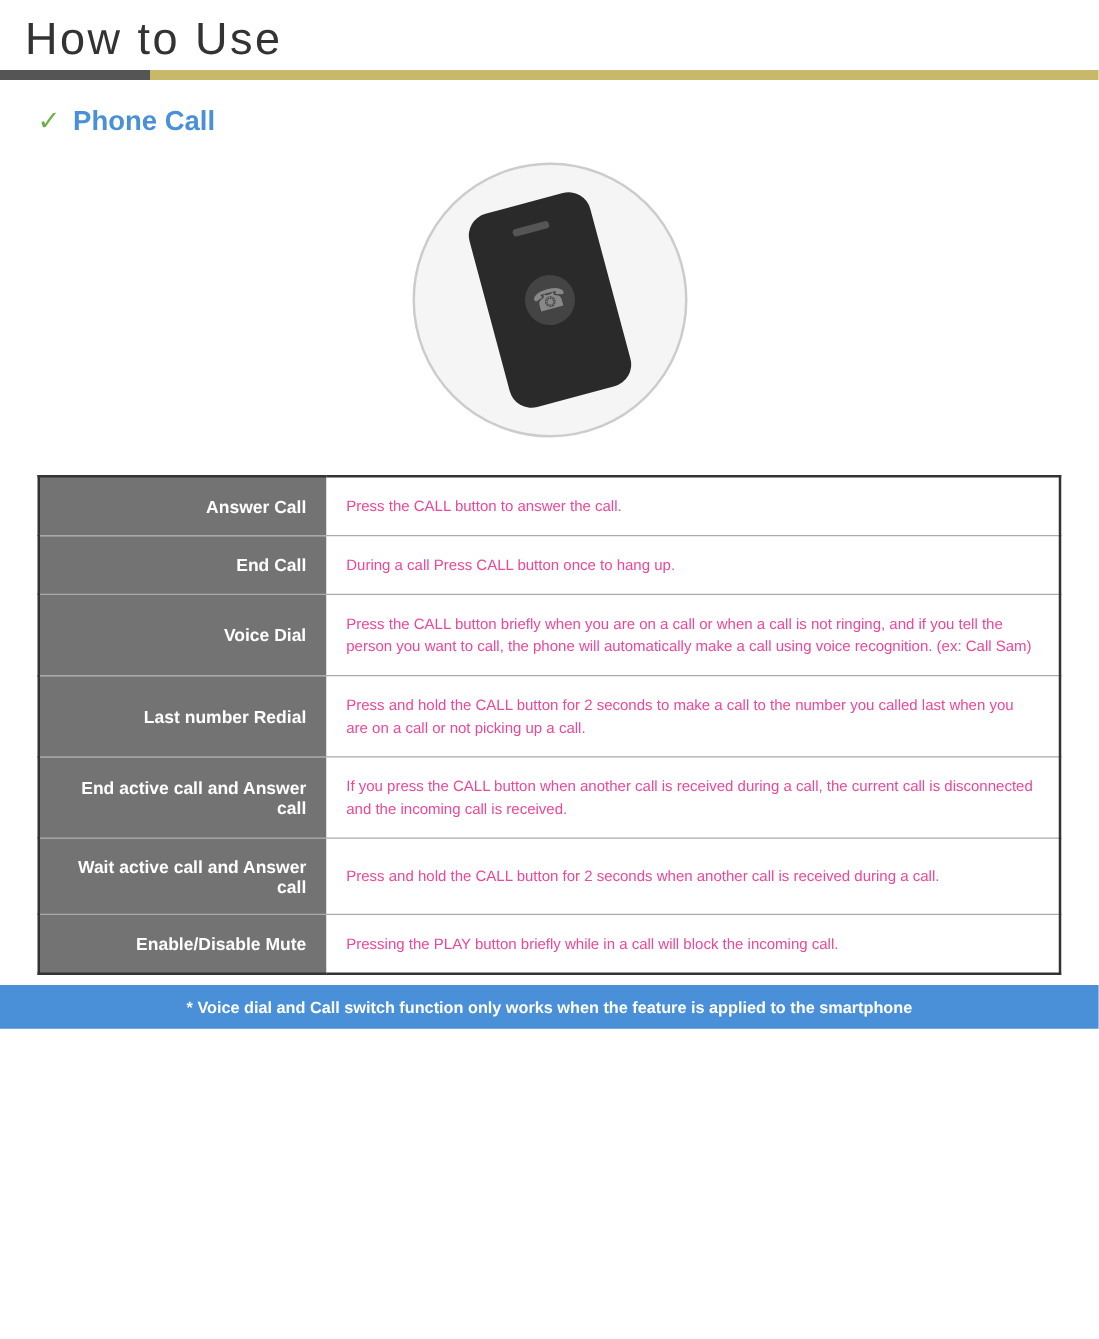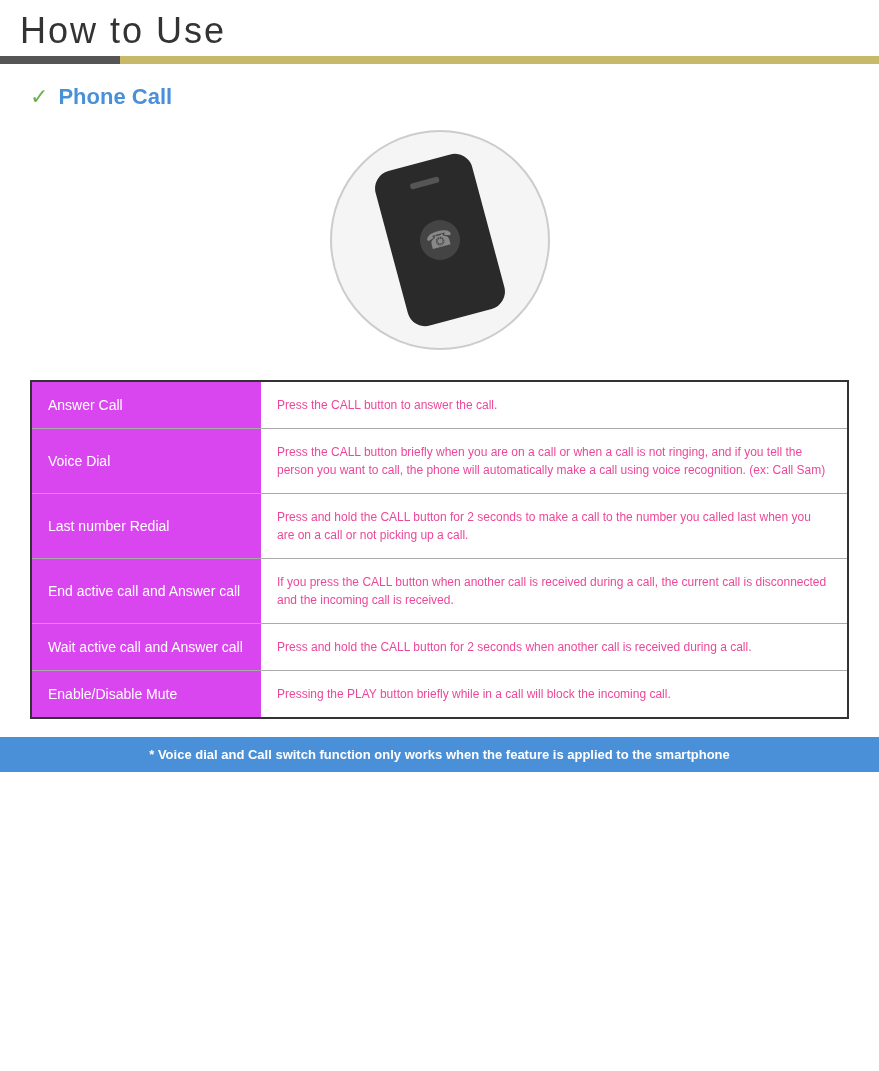--- a/index.html
+++ b/index.html
@@ -133,44 +133,44 @@
     .feature-table tr:last-child {
       border-bottom: none;
     }
 
     .feature-table td {
       padding: 14px 16px;
       vertical-align: middle;
     }
 
     .feature-table td.label-cell {
-      background: #d946ef;
+      background: #737373;
       color: #fff;
-      font-weight: normal;
+      font-weight: bold;
       font-size: 14px;
-      text-align: left;
+      text-align: right;
       width: 230px;
       min-width: 230px;
     }
 
     .feature-table td.desc-cell {
       font-size: 12px;
       text-align: left;
       color: #ec4899;
       line-height: 1.5;
     }
 
     .footer-note {
       background: #4a90d9;
       color: #fff;
       font-size: 13px;
       font-weight: bold;
       text-align: center;
       padding: 10px 28px;
-      margin-top: 18px;
+      margin-top: 8px;
     }
   </style>
 </head>
 <body>
 
 <div class="page-title">How to Use</div>
 <div class="title-bar">
   <div class="title-bar-dark"></div>
   <div class="title-bar-light"></div>
 </div>
@@ -192,20 +192,24 @@
     </div>
   </div>
 
   <table class="feature-table">
     <tbody id="feature-tbody">
     <tr>
           <td class="label-cell">Answer Call</td>
           <td class="desc-cell">Press the CALL button to answer the call.</td>
         </tr>
         <tr>
+          <td class="label-cell">End Call</td>
+          <td class="desc-cell">During a call Press CALL button once to hang up.</td>
+        </tr>
+        <tr>
           <td class="label-cell">Voice Dial</td>
           <td class="desc-cell">Press the CALL button briefly when you are on a call or when a call is not ringing, and if you tell the person you want to call, the phone will automatically make a call using voice recognition. (ex: Call Sam)</td>
         </tr>
         <tr>
           <td class="label-cell">Last number Redial</td>
           <td class="desc-cell">Press and hold the CALL button for 2 seconds to make a call to the number you called last when you are on a call or not picking up a call.</td>
         </tr>
         <tr>
           <td class="label-cell">End active call and Answer call</td>
           <td class="desc-cell">If you press the CALL button when another call is received during a call, the current call is disconnected and the incoming call is received.</td>

